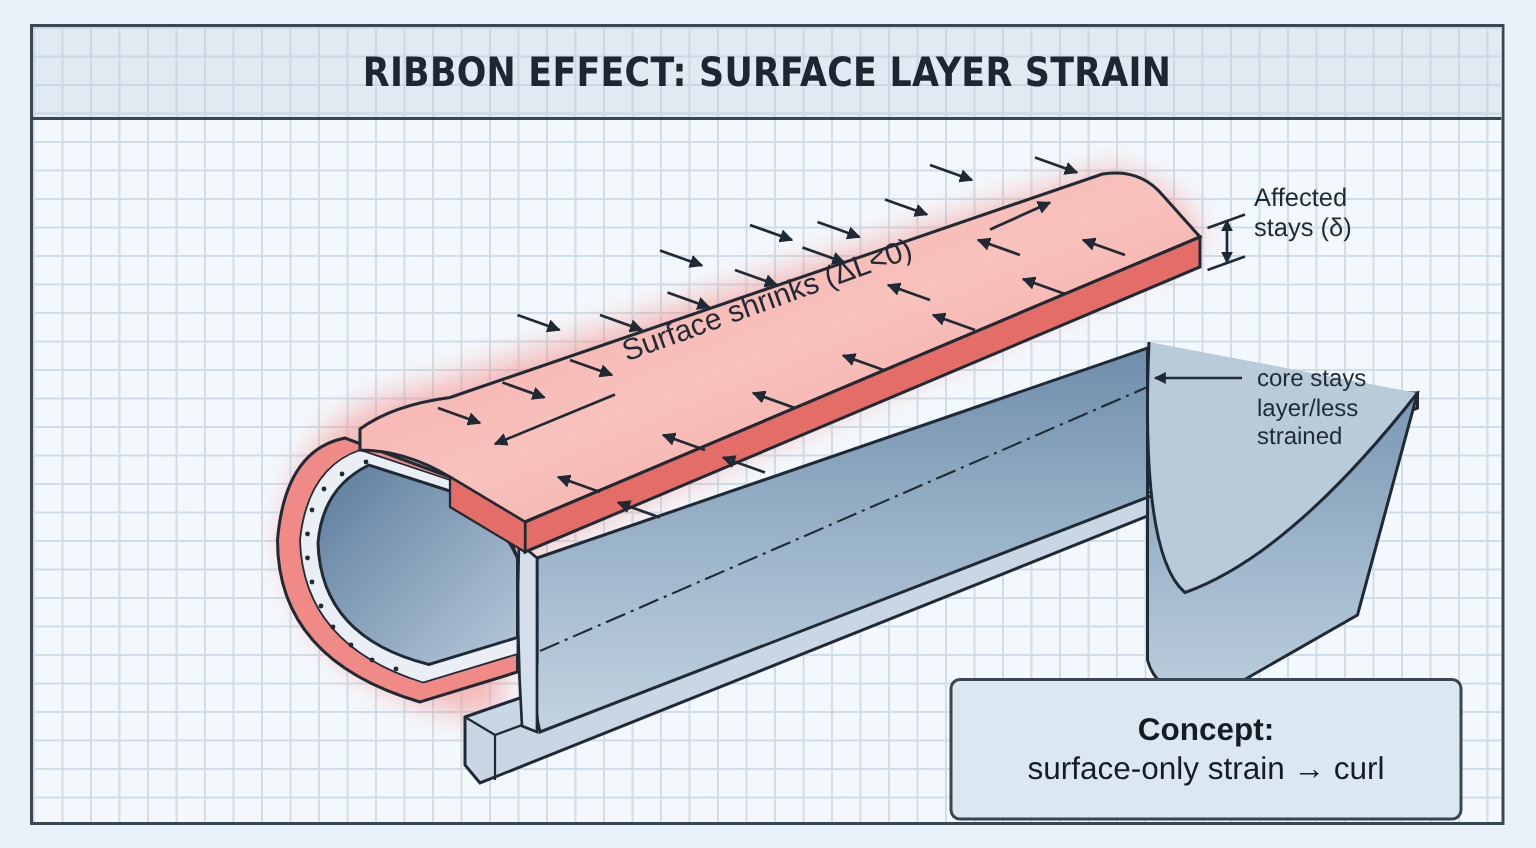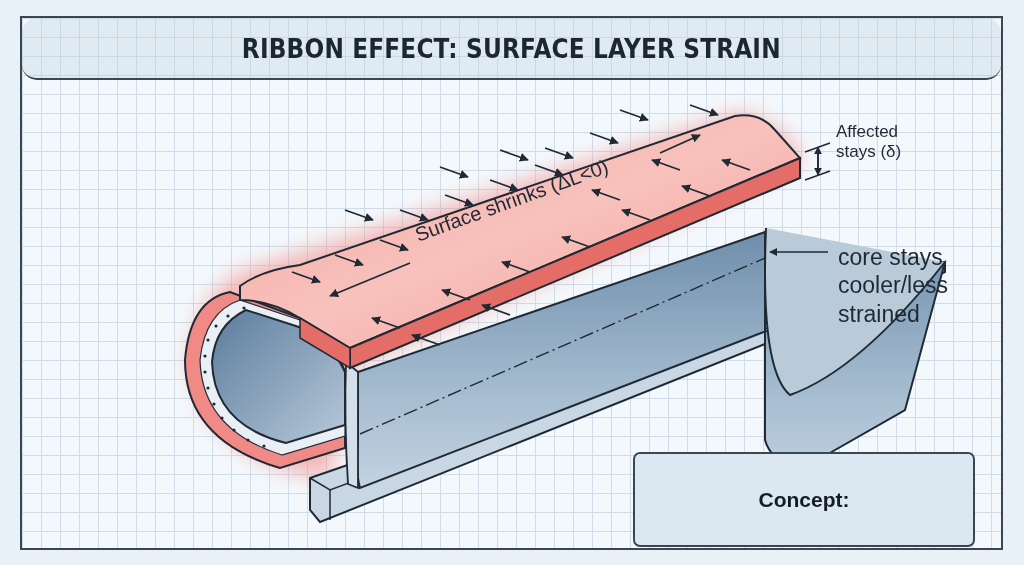--- a/index.html
+++ b/index.html
@@ -20,34 +20,34 @@
       background-position: 0 0;
     }
     .title-band {
       position: absolute; left: 0; top: 0; right: 0; height: 60px;
       border-bottom: 2px solid #3a4652;
       background-color: #dfeaf3;
       background-image:
         linear-gradient(#c9d8e4 1px, transparent 1px),
         linear-gradient(90deg, #c9d8e4 1px, transparent 1px);
       background-size: 19px 19px;
-      display: flex; align-items: center; justify-content: center; border-radius: 15px;
+      display: flex; align-items: center; justify-content: center;
     }
     .title {
       font-family: "DejaVu Sans", sans-serif;
       font-weight: bold; font-size: 27px; color: #1d2733;
       letter-spacing: 0.2px; transform: scaleX(0.86);
     }
     svg.art { position: absolute; left: 0; top: 0; }
     .label {
       position: absolute; color: #1f2a35; line-height: 1.18;
       font-family: "Liberation Sans", sans-serif;
     }
     .lbl-affected { left: 836px; top: 122px; font-size: 17px; }
-    .lbl-core { left: 838px; top: 243px; font-size: 23px; line-height: 1.23; }
+    .lbl-core { left: 838px; top: 243px; font-size: 16px; line-height: 1.23; }
     .concept-box {
       position: absolute; left: 633px; top: 452px; width: 342px; height: 95px;
       border: 2px solid #3a4652; border-radius: 7px; box-sizing: border-box;
       background: #dbe7f1;
       display: flex; flex-direction: column; align-items: center; justify-content: center;
     }
     .concept-head { font-weight: bold; font-size: 21px; color: #141c25; }
     .concept-body { font-size: 21px; color: #141c25; margin-top: 2px; }
     .surface-label {
       position: absolute; left: 412px; top: 225px;
@@ -181,19 +181,20 @@
 
 <div class="surface-label">Surface shrinks (ΔL&lt;0)</div>
 
 <div class="label lbl-affected">
   <div>Affected</div>
   <div>stays (δ)</div>
 </div>
 
 <div class="label lbl-core">
   <div>core stays</div>
-  <div>cooler/less</div>
+  <div>layer/less</div>
   <div>strained</div>
 </div>
 
 <div class="concept-box">
   <div class="concept-head">Concept:</div>
+  <div class="concept-body">surface-only strain → curl</div>
 </div>
 
 </body></html>

